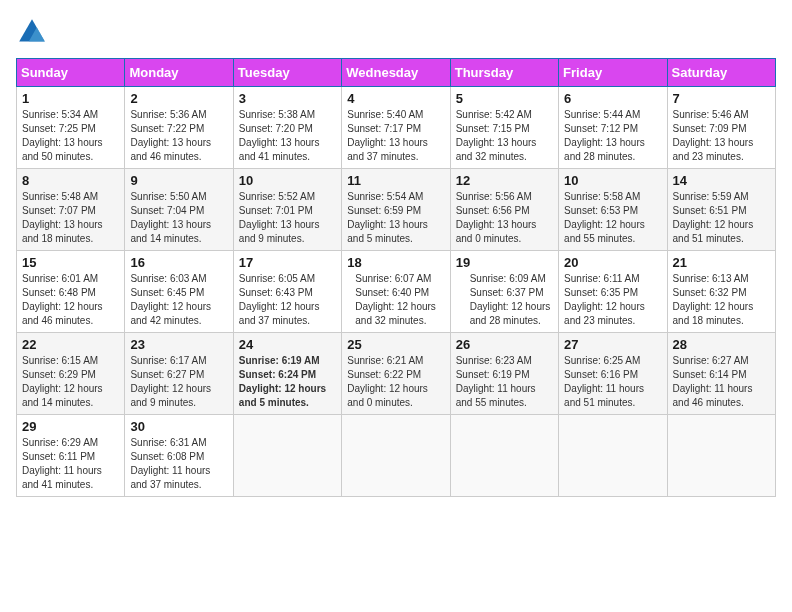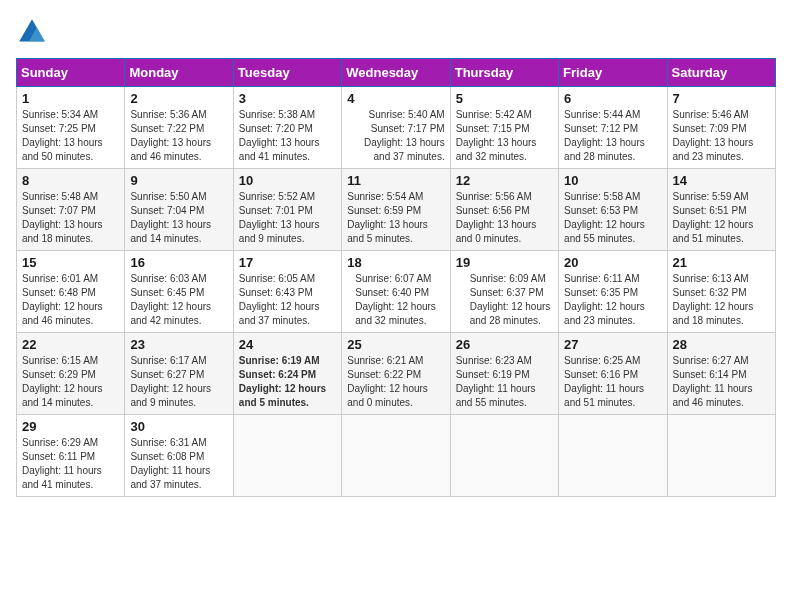--- a/index.html
+++ b/index.html
@@ -45,21 +45,21 @@
     .location {
       font-size: 16px;
       color: #444;
     }
     table {
       width: 100%;
       border-collapse: collapse;
       font-size: 10.5px;
     }
     thead tr th {
-      background-color: #a21caf;
+      background-color: #d946ef;
       color: #fff;
       padding: 6px 4px;
       text-align: left;
       font-size: 13px;
       font-weight: bold;
       border: 1px solid #1a6db5;
     }
     tbody tr td {
       border: 1px solid #ccc;
       vertical-align: top;
@@ -137,21 +137,21 @@
         </td>
         <td>
           <span class="day-num">3</span>
           <div class="day-info" style="white-space: pre-line;">Sunrise: 5:38 AM
 Sunset: 7:20 PM
 Daylight: 13 hours
 and 41 minutes.</div>
         </td>
         <td>
           <span class="day-num">4</span>
-          <div class="day-info" style="white-space: pre-line; text-align: right;">Sunrise: 5:40 AM
+          <div class="day-info" style="white-space: pre-line;">Sunrise: 5:40 AM
 Sunset: 7:17 PM
 Daylight: 13 hours
 and 37 minutes.</div>
         </td>
         <td>
           <span class="day-num">5</span>
           <div class="day-info" style="white-space: pre-line;">Sunrise: 5:42 AM
 Sunset: 7:15 PM
 Daylight: 13 hours
 and 32 minutes.</div>

